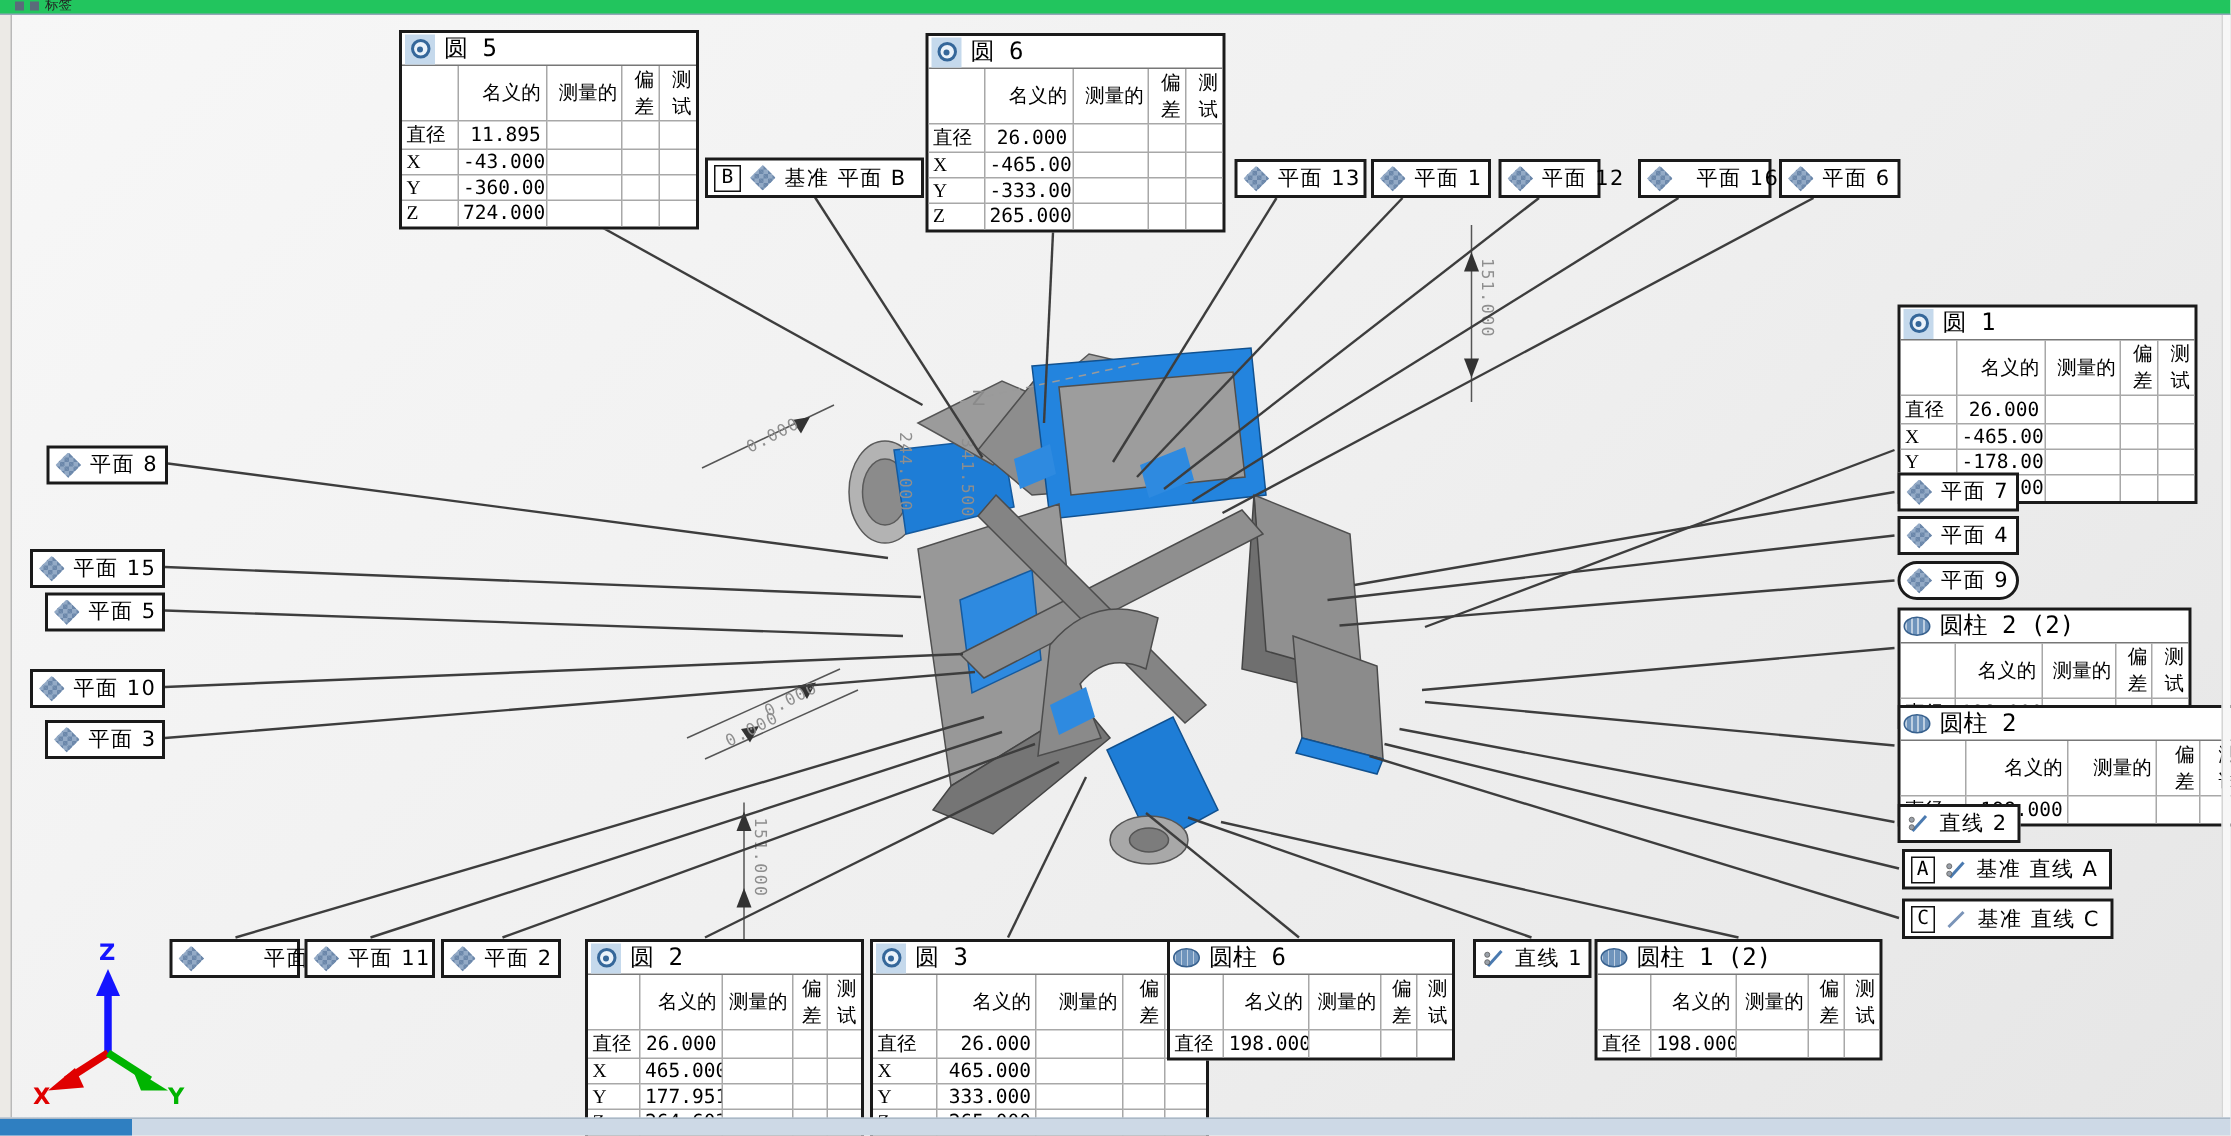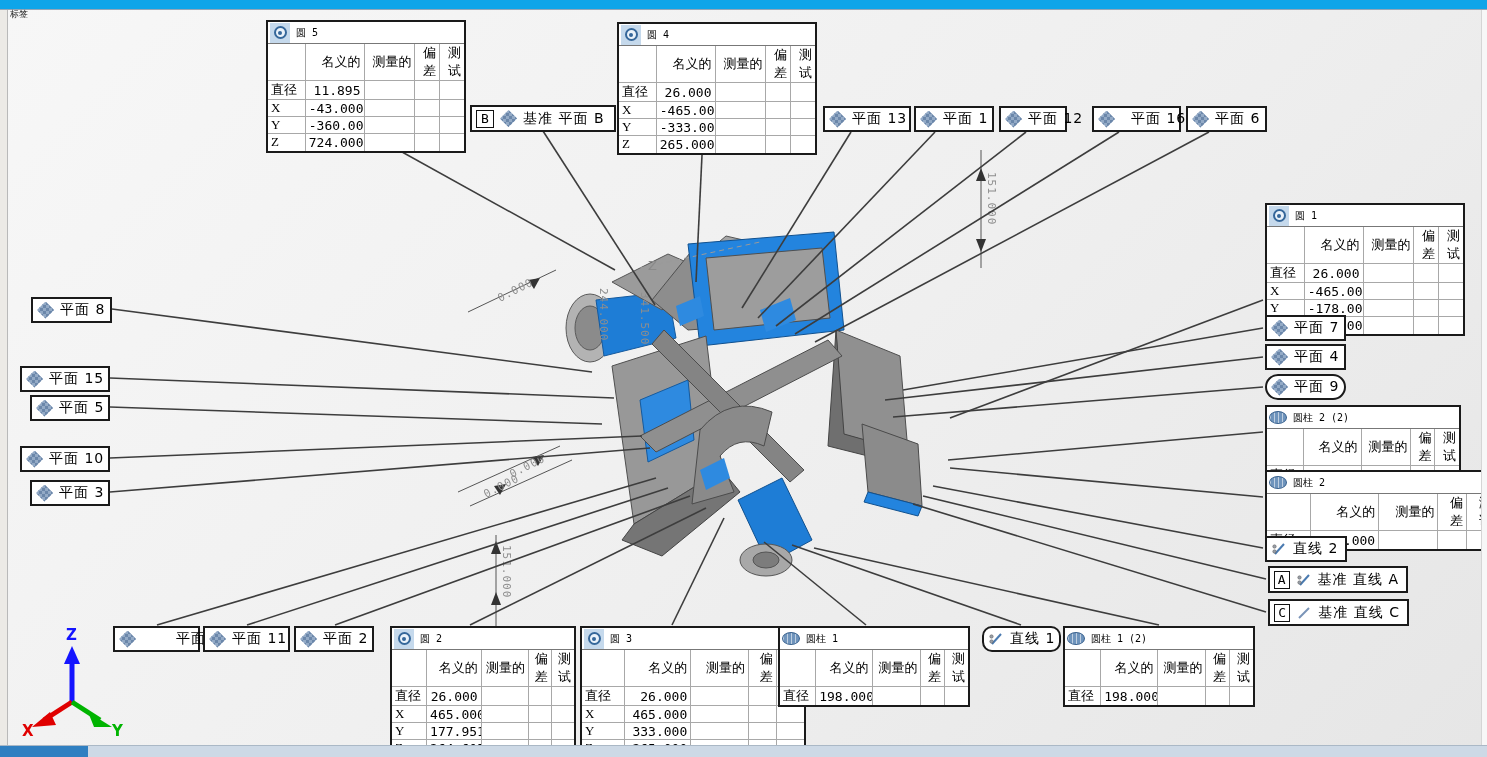--- a/index.html
+++ b/index.html
@@ -2,23 +2,23 @@
 <html><head>
 <meta charset="utf-8">
 <style>
   * { margin:0; padding:0; box-sizing:border-box; }
   html,body { width:1487px; height:757px; overflow:hidden; background:#e9e9e9;
               font-family:"DejaVu Sans",sans-serif; }
   #stage { position:relative; width:1487px; height:757px; }
 
   
   #topbar { position:absolute; left:0; top:0; width:1487px; height:10px;
-            background:#0ea5e9; border-bottom:1px solid #93a6b8; z-index:5;
+            background:#22c55e; border-bottom:1px solid #93a6b8; z-index:5;
             display:flex; align-items:flex-start; gap:4px; padding-left:10px;
-            font-size:9px; color:#222; line-height:9px;flex-direction:column; }
+            font-size:9px; color:#222; line-height:9px; }
   .tbicon { width:6px; height:6px; margin-top:1px; background:#5a6b7a; display:inline-block; }
   #leftbar { position:absolute; left:0; top:10px; width:8px; height:735px;
              background:#eceae6; border-right:1px solid #b9b9b9; z-index:5; }
   #rightbar { position:absolute; right:0; top:10px; width:6px; height:735px;
               background:#f7f7f7; border-left:1px solid #d5d5d5; z-index:5; }
   #bottombar { position:absolute; left:0; top:745px; width:1487px; height:12px;
                background:#cdd9e6; border-top:1px solid #aab8c6; z-index:5; }
   #bottombar .bluechunk { position:absolute; left:0; top:0; width:88px; height:12px;
                           background:#2f7fc1; }
 
@@ -51,21 +51,21 @@
              align-items:center; justify-content:center; }
   .ic-circle { width:13px; height:13px; border:2px solid #35679a; border-radius:50%;
                background:#eaf2fa; position:relative; }
   .ic-circle::after { content:""; position:absolute; left:50%; top:50%; width:4px; height:4px;
                margin:-2px 0 0 -2px; background:#35679a; border-radius:50%; }
   .licon { flex:none; }
 
   
   .table-co { font-family:"DejaVu Sans Mono","DejaVu Sans",monospace; font-size:13px; color:#000; }
   .tt { height:22px; display:flex; align-items:center; gap:6px; padding-left:2px;
-        border-bottom:1px solid #777; font-size:10px; }
+        border-bottom:1px solid #777; font-size:16px; }
   .grid { border-collapse:collapse; width:100%; table-layout:fixed; }
   .grid td { border:1px solid #a8a8a8; height:17px; padding:0 3px; overflow:hidden; }
   .grid tr td:first-child { border-left:none;font-family:Liberation Serif, serif; }
   .grid tr td:last-child { border-right:none; }
   .grid tr:first-child td { border-top:none; }
   .grid tr:last-child td { border-bottom:none; }
   .grid .hd td { height:19px; text-align:right; }
   .grid col.c0 { width:19%; } .grid col.c1 { width:30%; }
   .grid col.c2 { width:26%; } .grid col.c3 { width:12.5%; } .grid col.c4 { width:12.5%; }
   .num { text-align:right; }
@@ -237,21 +237,21 @@
           </tr>
     </tbody>
       </table>
   </div>
 
   <div class="co table-co" style="left:617px;top:22px;width:200px;">
     <div class="tt">
         <span class="ic-wrap">
           <span class="ic-circle"></span>
         </span>
-      <span>圆 4</span>
+      <span>圆 6</span>
       </div>
     <table class="grid">
       <colgroup>
           <col class="c0">
           <col class="c1">
           <col class="c2">
           <col class="c3">
           <col class="c4">
         </colgroup>
       <tbody>
@@ -519,21 +519,21 @@
             <td></td>
             <td></td>
           </tr>
     </tbody>
       </table>
   </div>
 
   <div class="co table-co" style="left:778px;top:626px;width:192px;">
     <div class="tt">
         <span class="cyl-icon"></span>
-      <span>圆柱 1</span>
+      <span>圆柱 6</span>
       </div>
     <table class="grid">
       <colgroup>
           <col class="c0">
           <col class="c1">
           <col class="c2">
           <col class="c3">
           <col class="c4">
         </colgroup>
       <tbody>
@@ -610,21 +610,21 @@
   </div>
 
   <div class="co chip" style="left:1265px;top:536px;width:82px;">
     <svg class="licon" width="16" height="16" viewBox="0 0 16 16">
         <line x1="4" y1="13" x2="13" y2="3" stroke="#4a7ab0" stroke-width="2"></line>
         <circle cx="3.5" cy="5.5" r="1.7" fill="#9aa0a8" stroke="#555" stroke-width="0.5"></circle>
         <circle cx="3.5" cy="10.5" r="1.7" fill="#9aa0a8" stroke="#555" stroke-width="0.5"></circle>
       </svg>
     <span class="clabel">直线 2</span>
   </div>
-  <div class="co chip" style="left:982px;top:626px;width:79px;border-radius:10px;">
+  <div class="co chip" style="left:982px;top:626px;width:79px;">
     <svg class="licon" width="16" height="16" viewBox="0 0 16 16">
         <line x1="4" y1="13" x2="13" y2="3" stroke="#4a7ab0" stroke-width="2"></line>
         <circle cx="3.5" cy="5.5" r="1.7" fill="#9aa0a8" stroke="#555" stroke-width="0.5"></circle>
         <circle cx="3.5" cy="10.5" r="1.7" fill="#9aa0a8" stroke="#555" stroke-width="0.5"></circle>
       </svg>
     <span class="clabel">直线 1</span>
   </div>
 
   <div class="co chip" style="left:823px;top:106px;width:88px;">
       <span class="plane-icon"></span>

